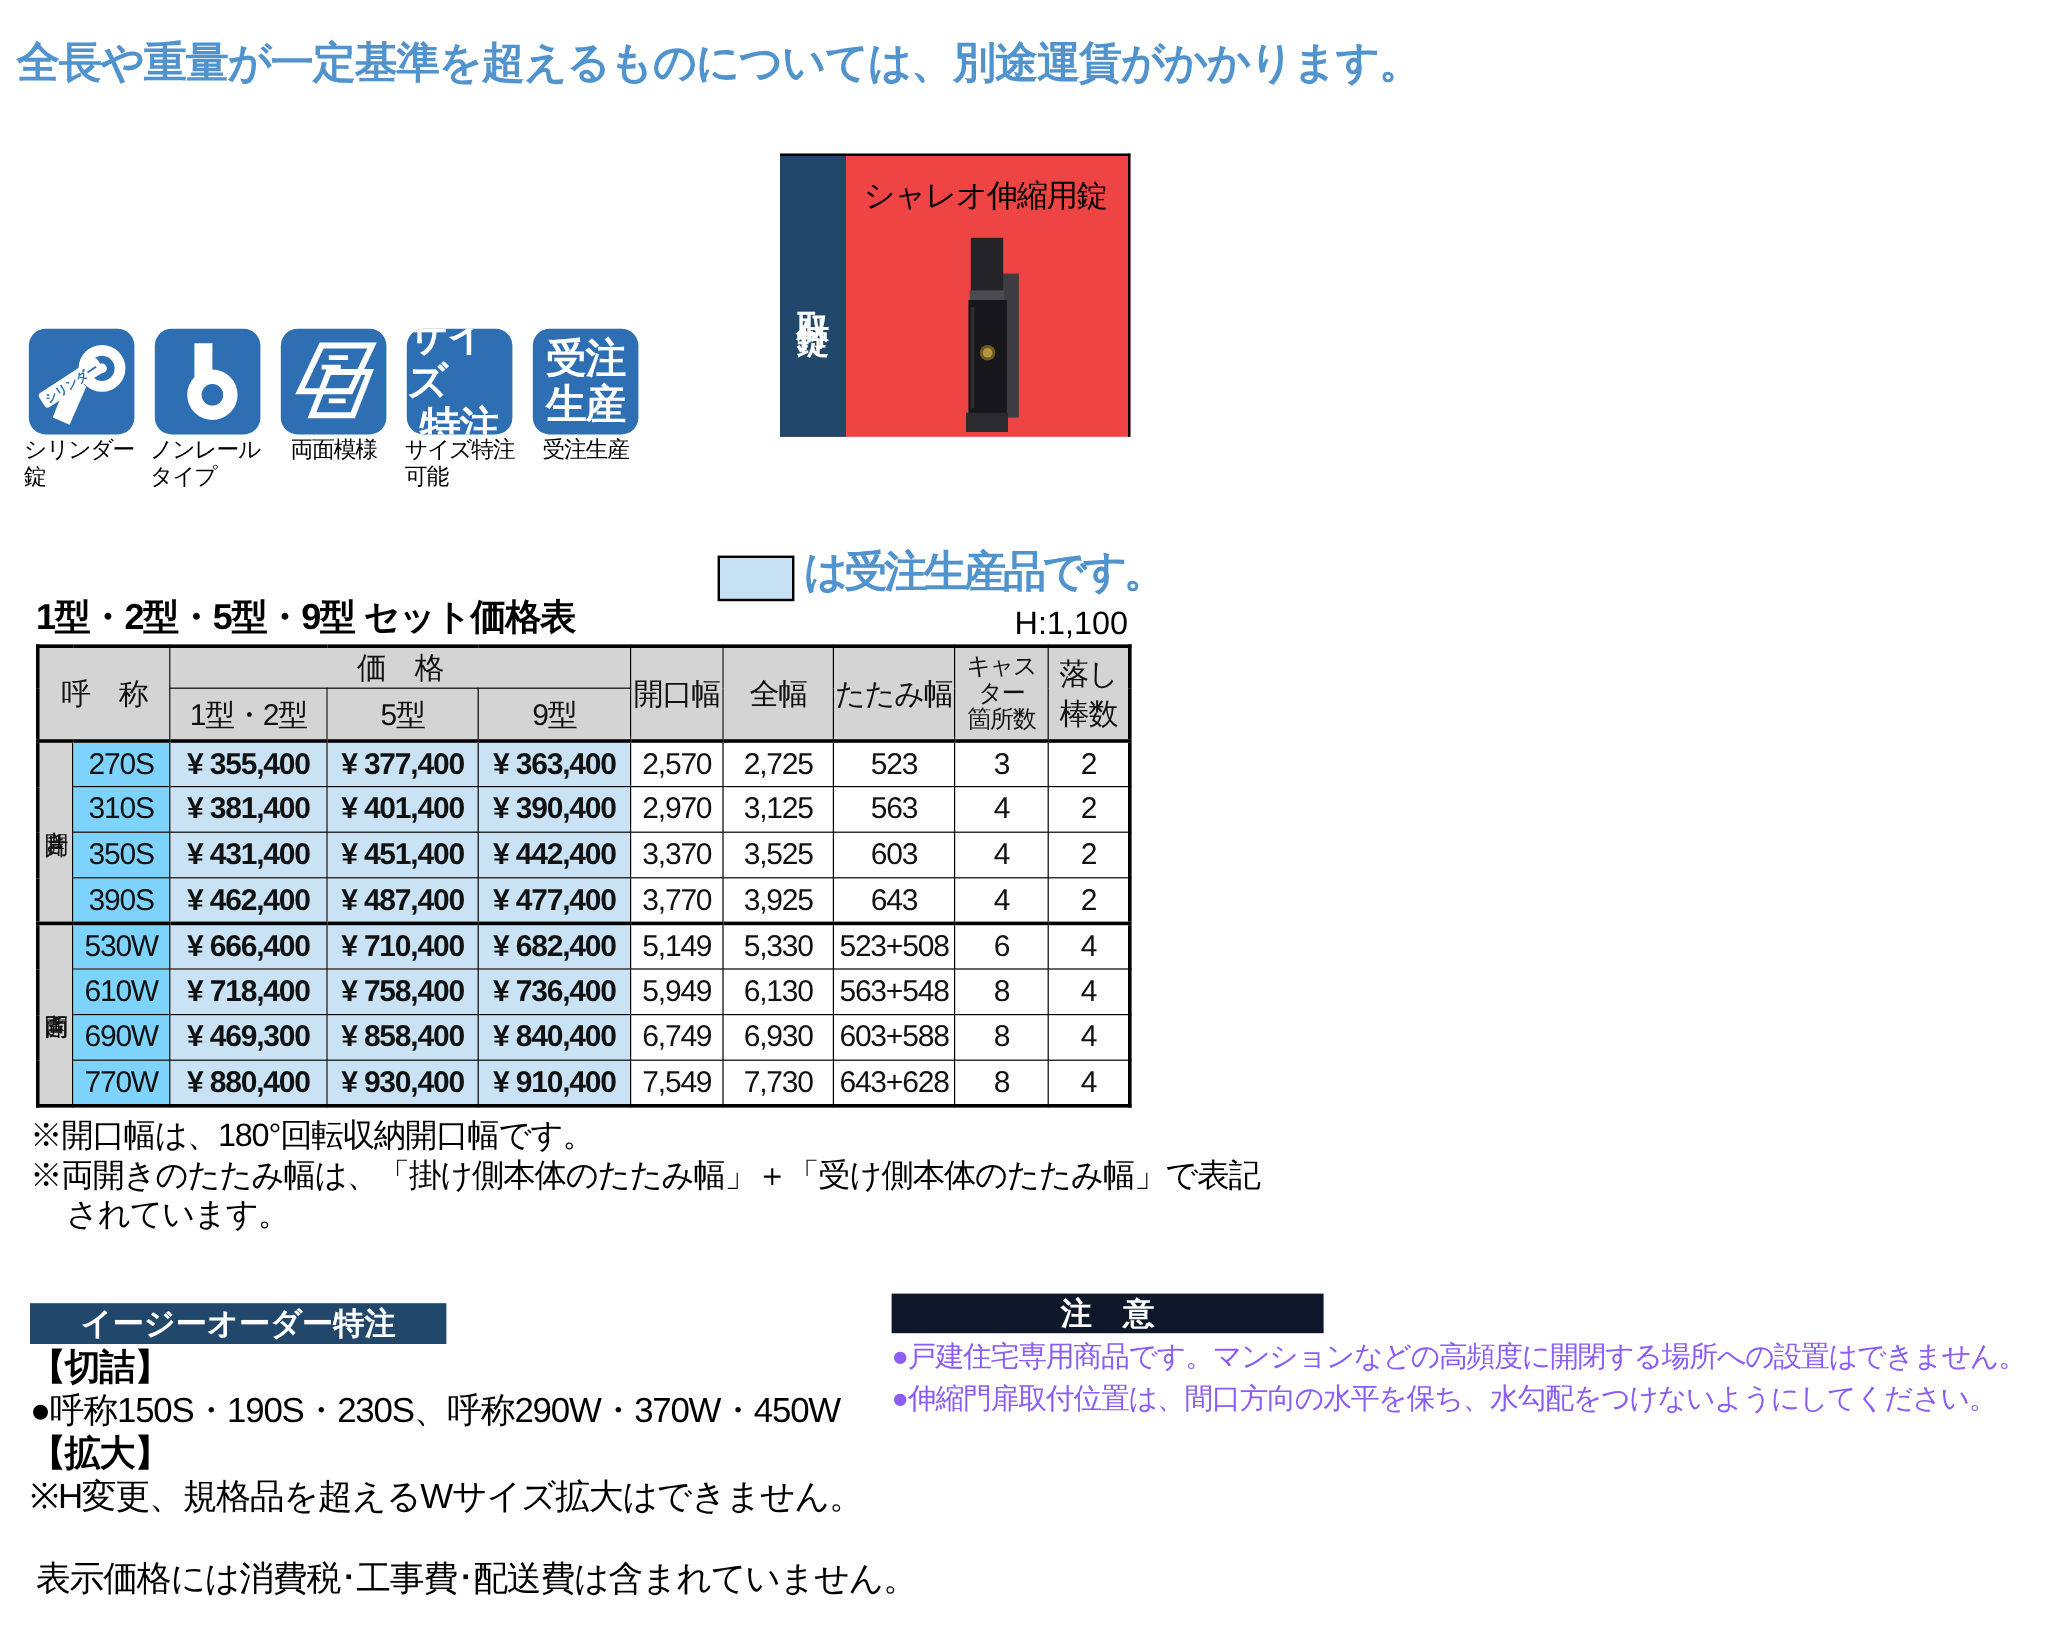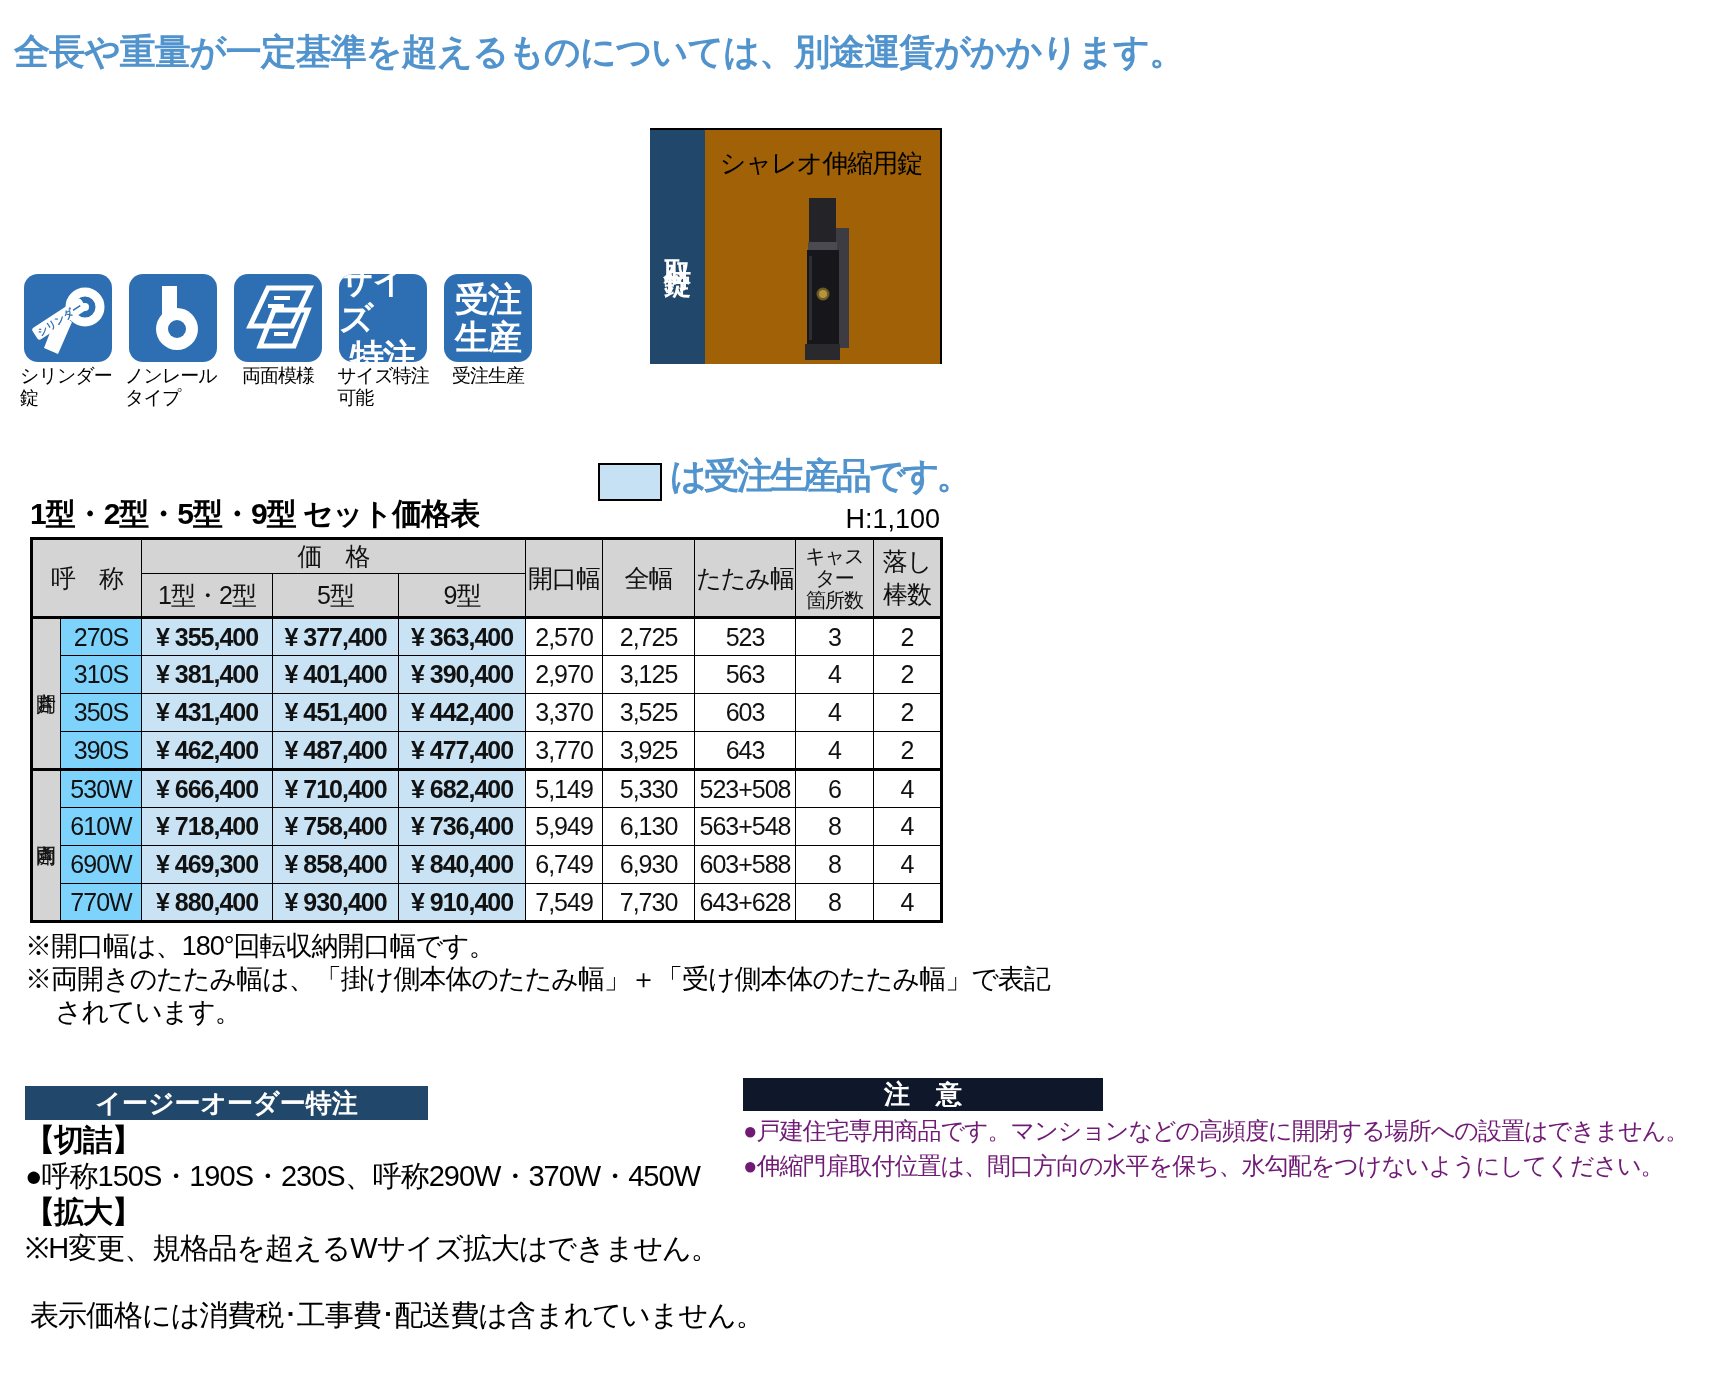--- a/index.html
+++ b/index.html
@@ -15,21 +15,21 @@
   .top-note {
     left:14px; top:28px;
     font-size:36px; font-weight:bold; letter-spacing:-1px;
     color:#5193CD;
   }
 
   
   .lock-box {
     left:650px; top:128px; width:292px; height:236px;
     border-top:2px solid #000; border-right:2px solid #000;
-    background:#a16207;
+    background:#ef4444;
   }
   .lock-side-bar {
     position:absolute; left:0; top:0; width:55px; height:100%;
     background:#21486A; display:flex; align-items:center; justify-content:center;
   }
   .lock-side-bar span {
     writing-mode:vertical-rl; text-orientation:upright;
     color:#fff; font-weight:bold; font-size:27px; letter-spacing:6px;
   }
   .lock-title {
@@ -80,34 +80,34 @@
     writing-mode:vertical-rl; text-orientation:upright;
     font-size:20px; line-height:1; letter-spacing:0;
   }
 
   
   .table-notes { left:25px; top:930px; font-size:27px; letter-spacing:-1px; line-height:1.22; color:#000; }
   .table-notes .indent { padding-left:30px; }
 
   
   .easy-order-header {
-    left:25px; top:1086px; width:403px; height:34px;
+    left:25px; top:1086px; width:347px; height:34px;
     background:#21486A; color:#fff; font-weight:bold; font-size:26px;
     display:flex; align-items:center; justify-content:center; letter-spacing:0px;
   }
   .easy-order-body { left:25px; top:1122px; font-size:29px; letter-spacing:-1px; line-height:1.22; color:#000; }
   .easy-order-body .sec-title { font-weight:bold; font-size:30px; }
 
   
   .caution-header {
     left:743px; top:1078px; width:360px; height:33px;
     background:#0f172a; color:#fff; font-weight:bold; font-size:26px;
     display:flex; align-items:center; justify-content:center;
   }
-  .caution-body { left:743px; top:1114px; width:970px; font-size:24px; letter-spacing:-1px; line-height:1.45; color:#701a75; }
+  .caution-body { left:743px; top:1114px; width:970px; font-size:24px; letter-spacing:-1px; line-height:1.45; color:#8b5cf6; }
 
   
   .bottom-note { left:30px; top:1296px; font-size:29px; letter-spacing:-1px; color:#000; }
 </style>
 </head>
 <body>
 
 <div class="abs top-note">全長や重量が一定基準を超えるものについては、別途運賃がかかります。</div>
 
 <div class="abs lock-box">

